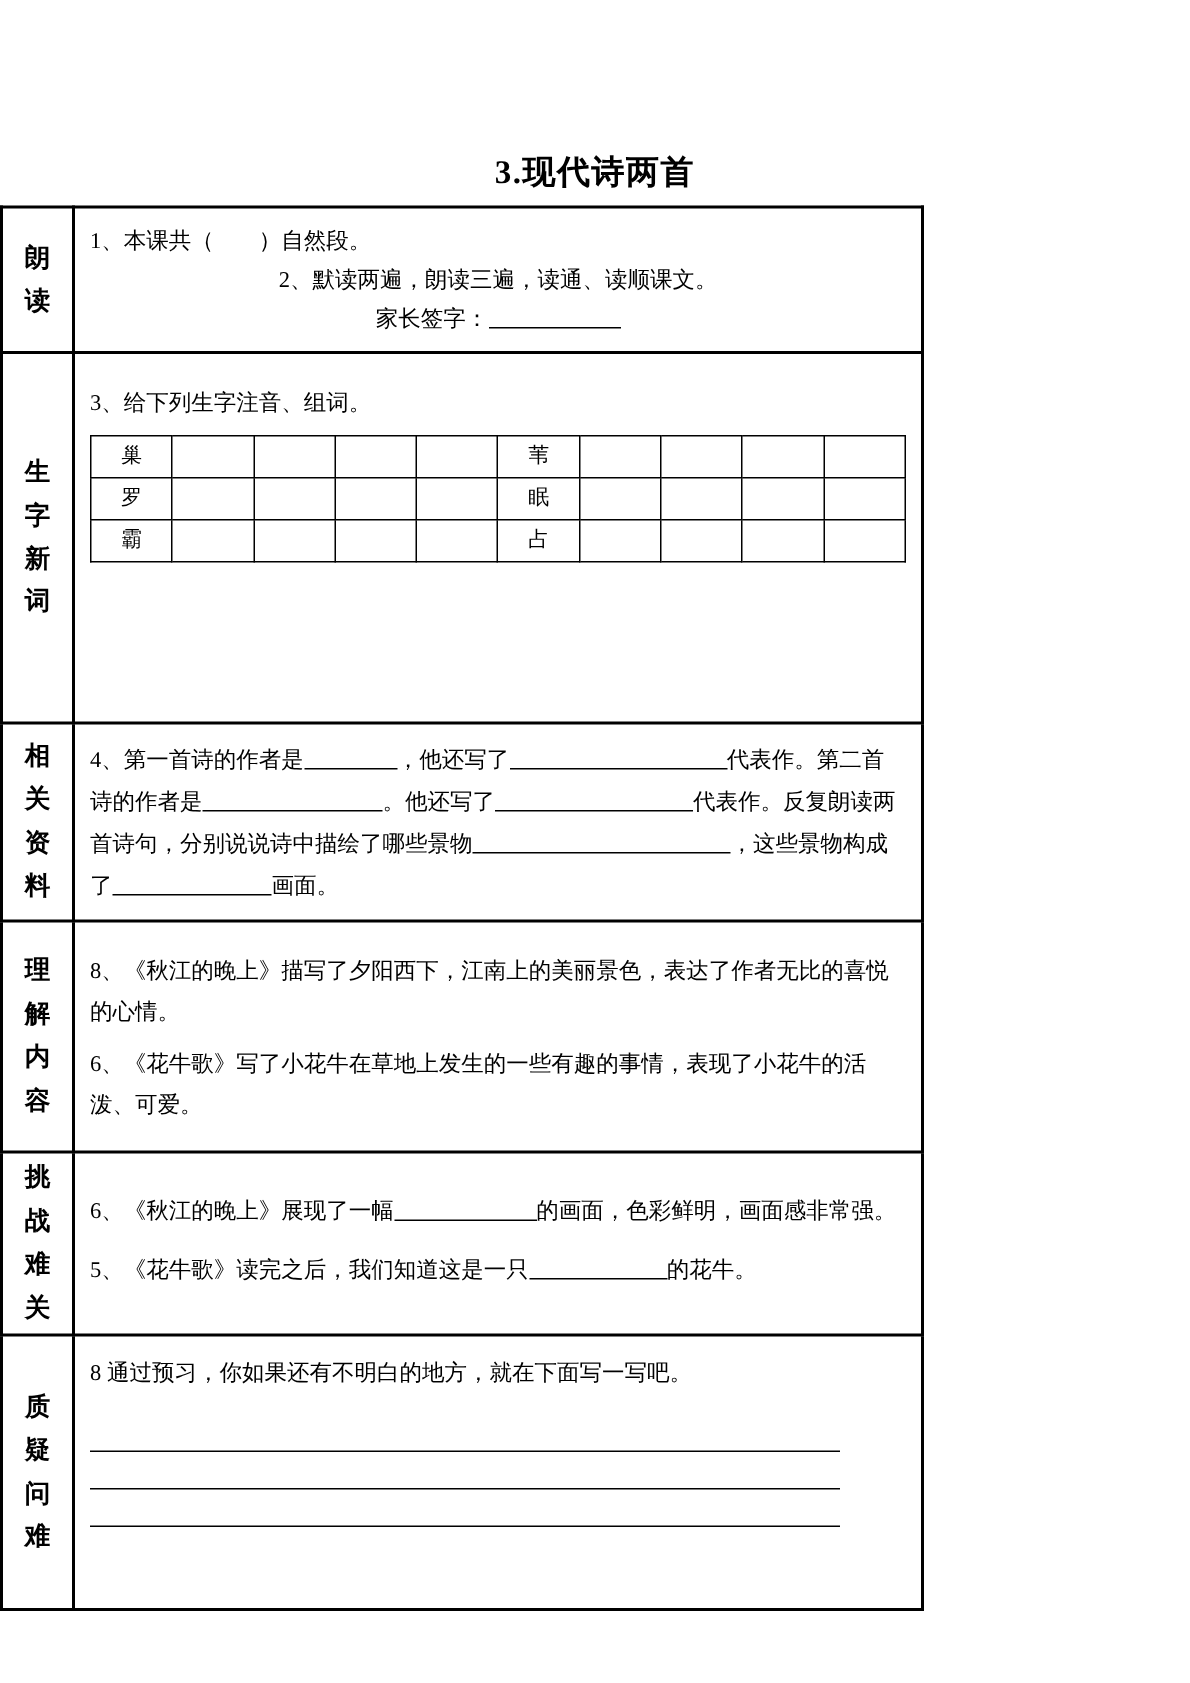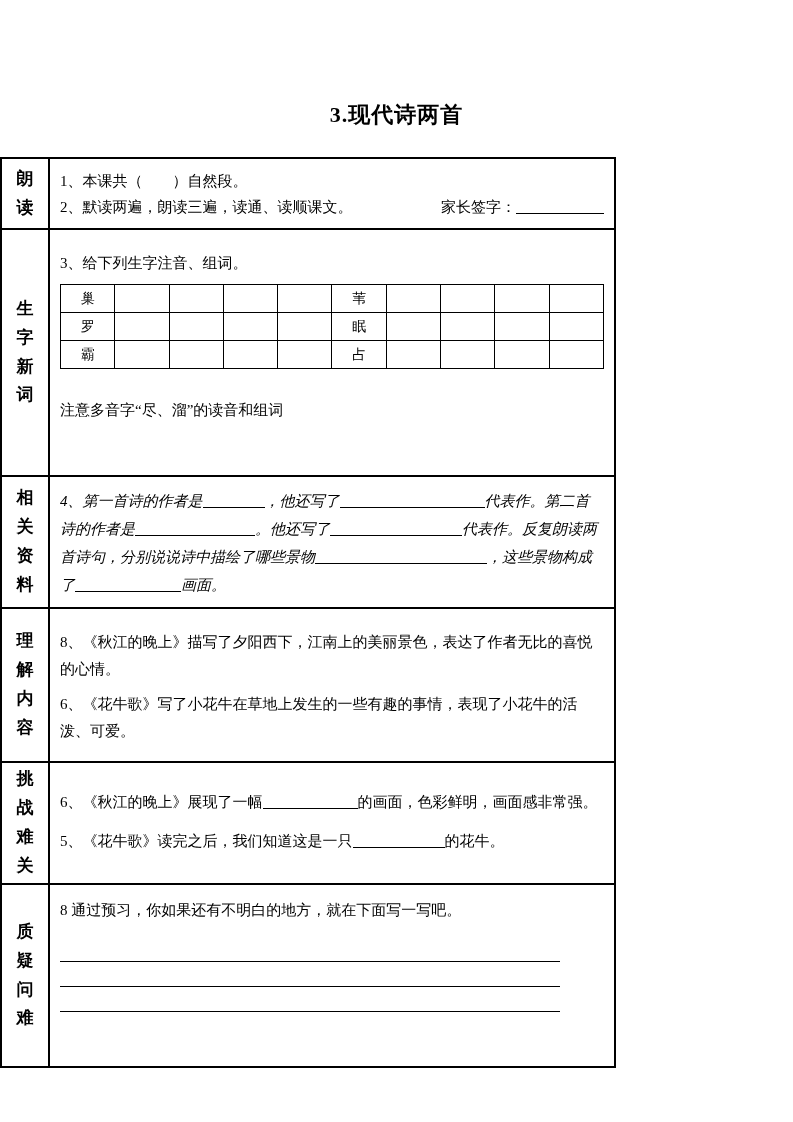--- a/index.html
+++ b/index.html
@@ -13,21 +13,21 @@
     background:#fff;
     padding-top:100px;
     position:relative;
     overflow:hidden;
   }
   .title {
     text-align:center;
     font-size:22px;
     font-weight:bold;
     letter-spacing:1px;
-    margin-bottom:27px;
+    margin-bottom:7px;
   }
   .main-table {
     border-collapse:collapse;
     width:616px;
     table-layout:fixed;
     padding-left:34px;
   }
   .main-table > tbody > tr > td {
     border:2px solid #000;
   }
@@ -45,21 +45,21 @@
     word-break:break-all;
     text-align:center;
   }
   .content-cell {
     vertical-align:top;
     padding:9px 10px 8px 10px;
     font-size:15px;
     line-height:26px;
   }
   .text-line { line-height:26px; }
-  .sign-row { display:flex; justify-content:space-between; align-items:flex-start; }
+  .sign-row { display:flex; justify-content:space-between; align-items:center;flex-direction:column; }
   .blank {
     display:inline-block;
     border-bottom:1px solid #000;
     height:15px;
     vertical-align:-2px;
   }
   
   .sec2 { padding-top:20px; }
   .char-table {
     border-collapse:collapse;
@@ -69,21 +69,21 @@
     font-size:14px;
   }
   .char-table td {
     border:1px solid #000;
     text-align:center;
     height:28px;
   }
   .char-table .hd { font-weight:bold; height:25px; }
   .note-line { margin-top:28px; }
   
-  .sec3 { padding-top:10px;font-style:italic; }
+  .sec3 { padding-top:10px; }
   .para { line-height:28px; }
   .sec4 { padding-top:20px; }
   .sec4 .para { margin-bottom:8px; line-height:27px; }
   .sec5 { padding-top:24px; }
   .sec5 .para { margin-bottom:8px; line-height:31px; }
   .sec6 { padding-top:12px; }
   .write-line {
     width:500px;
     height:25px;
     border-bottom:1px solid #000;
@@ -156,21 +156,20 @@
               <td></td>
               <td>占</td>
               <td></td>
               <td></td>
               <td></td>
               <td></td>
             </tr>
           </tbody>
         </table>
 
-        <div class="text-line note-line">注意多音字“尽、溜”的读音和组词</div>
       </td>
     </tr>
 
     <tr style="height:125px;">
       <td class="label-cell">
         <span class="vlabel">相关资料</span>
       </td>
       <td class="content-cell sec3">
         <div class="para">
           <span>4、第一首诗的作者是</span><span class="blank" style="width:62px;"></span><span>，他还写了</span><span class="blank" style="width:145px;"></span><span>代表作。第二首诗的作者是</span><span class="blank" style="width:120px;"></span><span>。他还写了</span><span class="blank" style="width:132px;"></span><span>代表作。反复朗读两首诗句，分别说说诗中描绘了哪些景物</span><span class="blank" style="width:172px;"></span><span>，这些景物构成了</span><span class="blank" style="width:106px;"></span><span>画面。</span>

